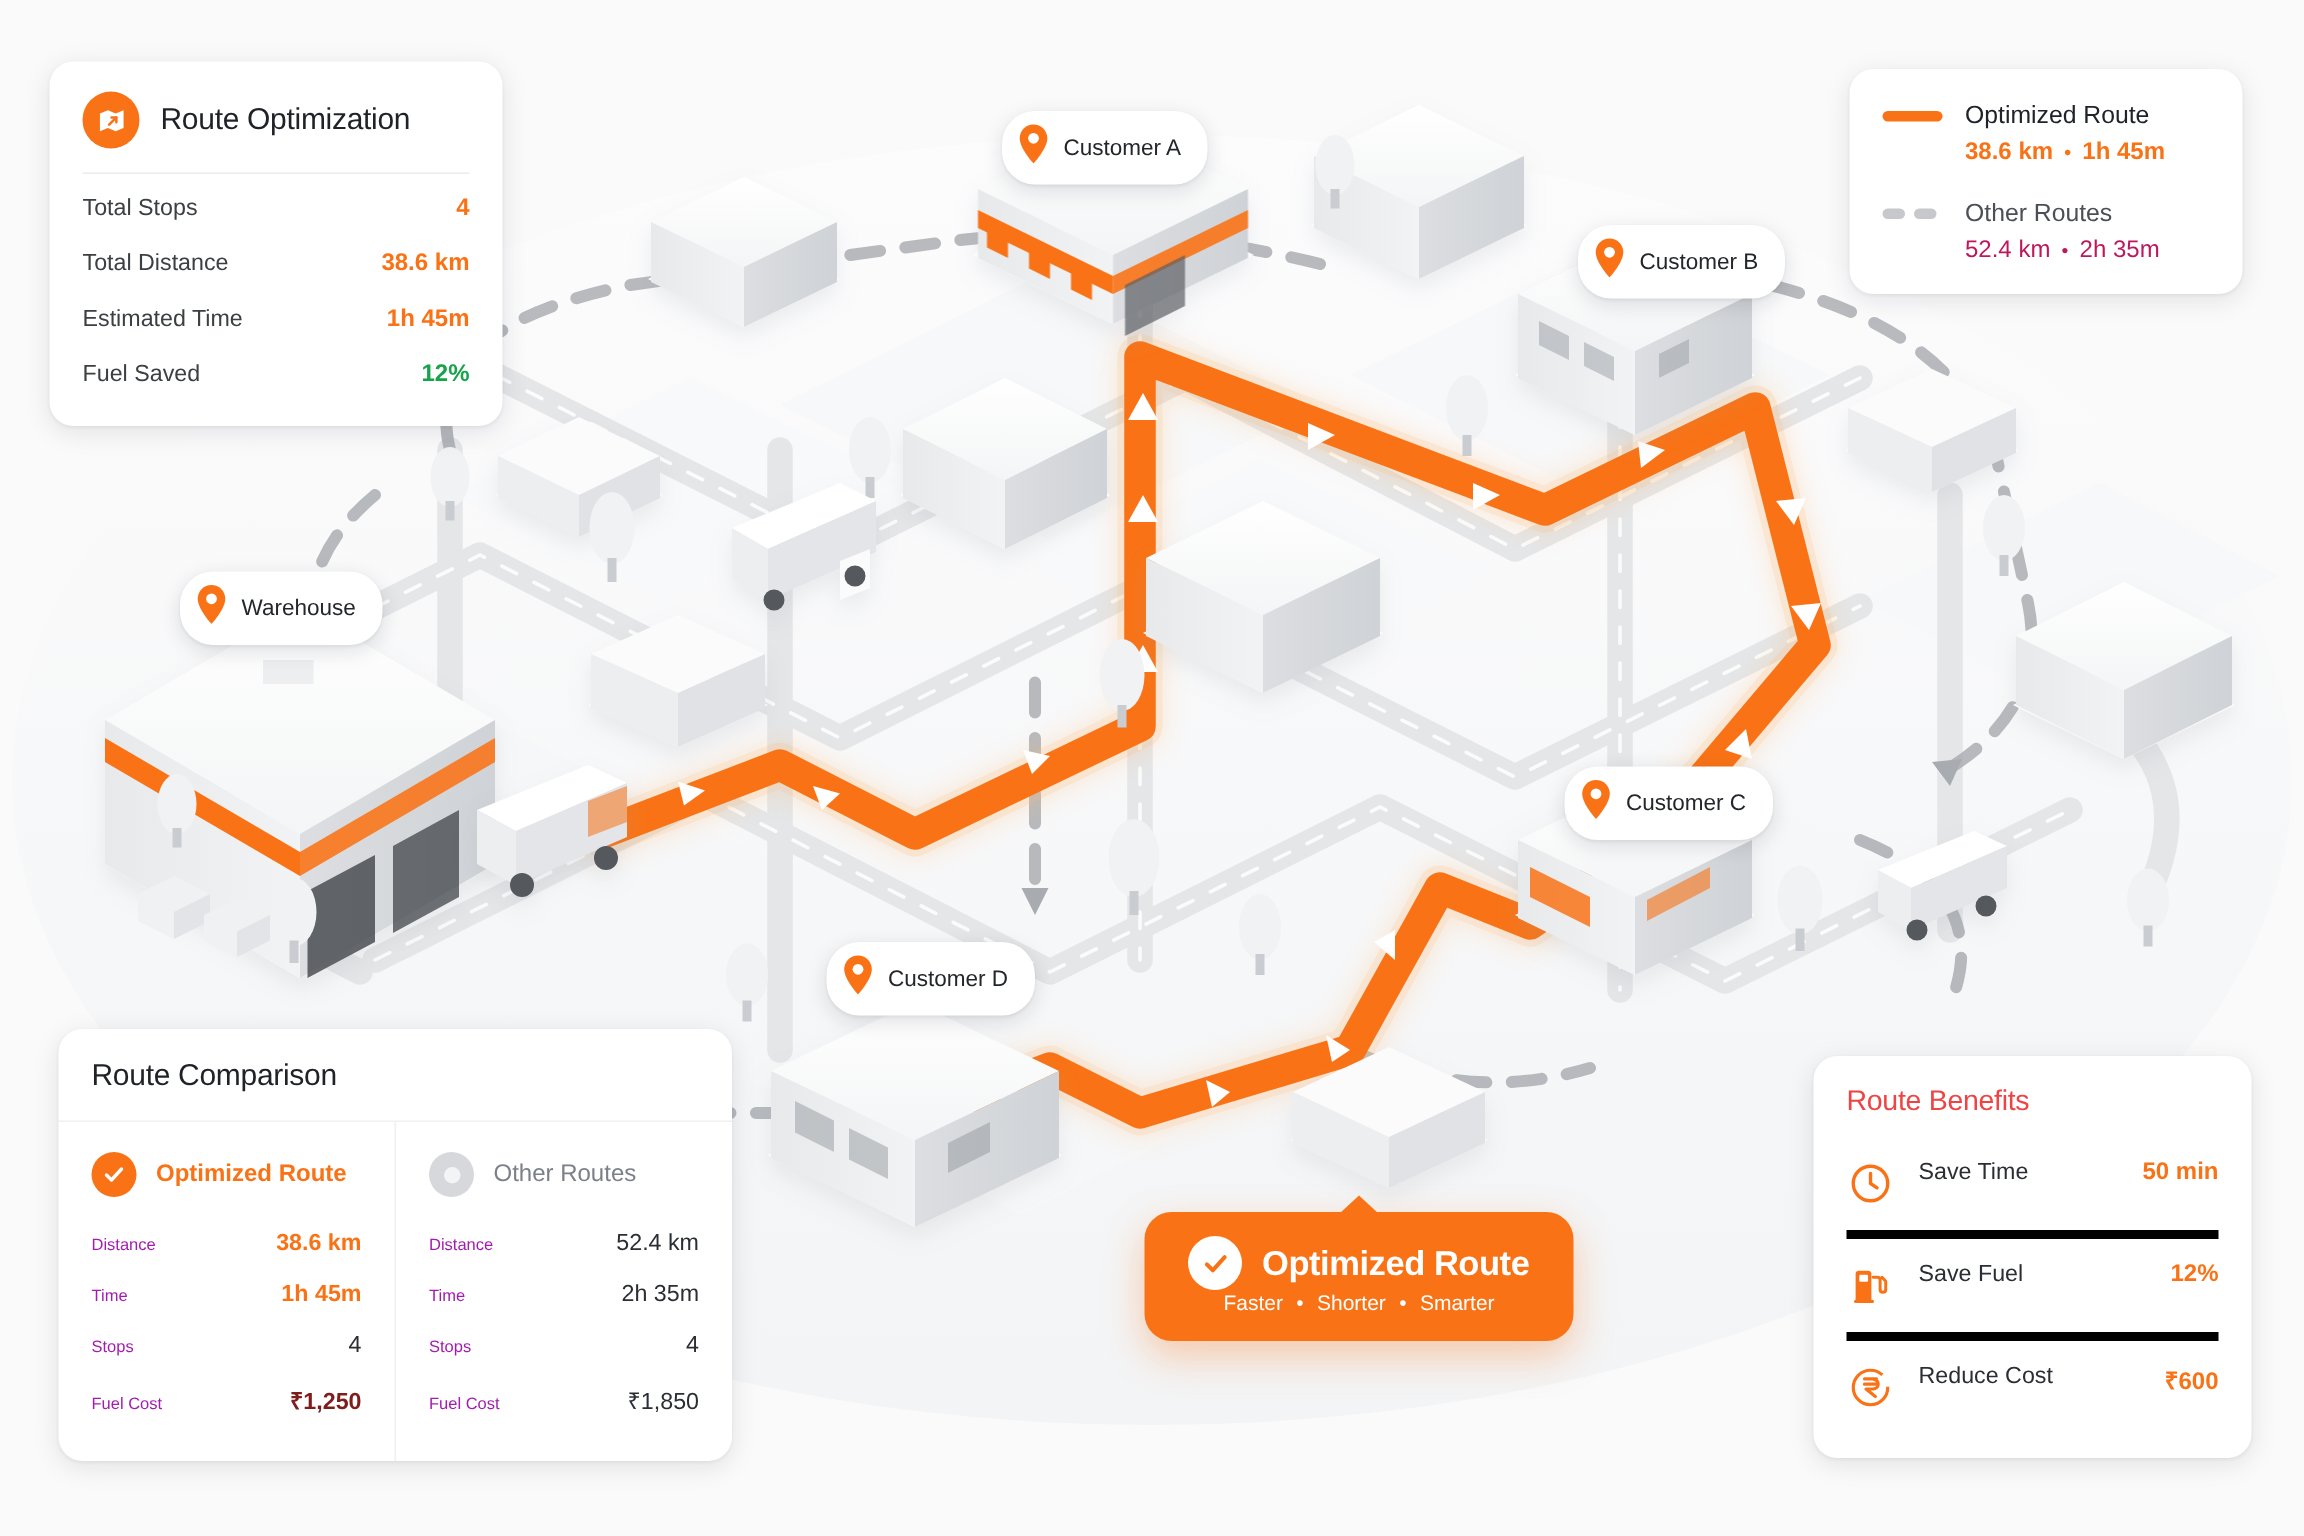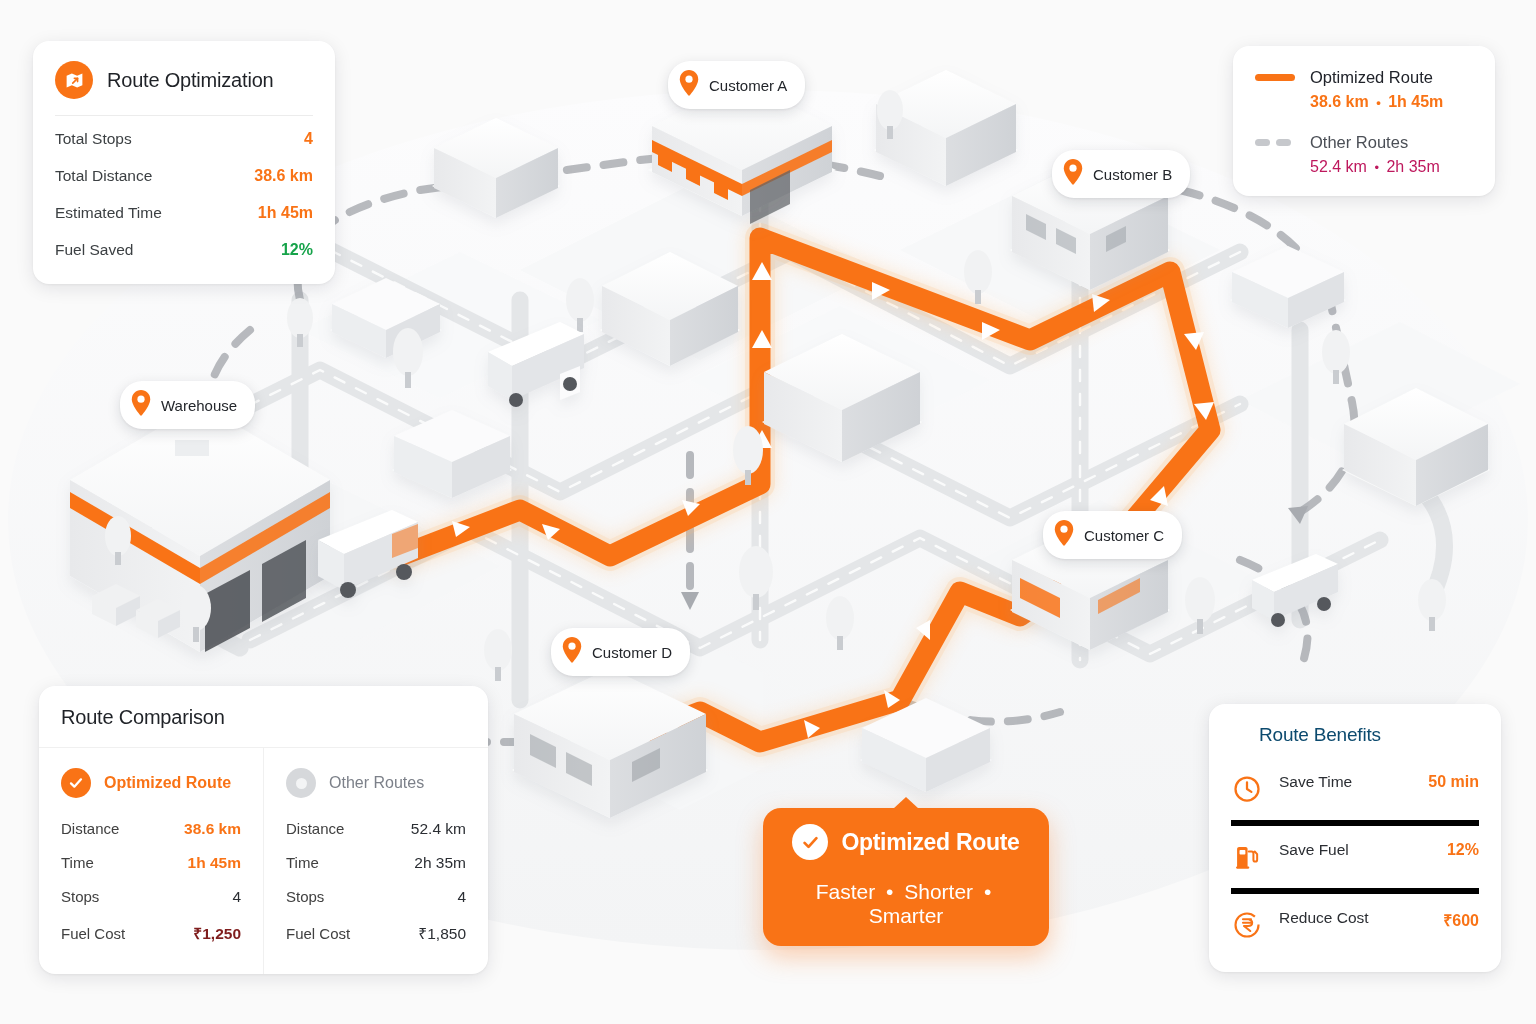--- a/index.html
+++ b/index.html
@@ -67,28 +67,28 @@
     display:flex; align-items:center; justify-content:center; flex:0 0 auto;
   }
   .rc-donut {
     width:30px; height:30px; border-radius:50%; background:#d6d8db;
     display:flex; align-items:center; justify-content:center; flex:0 0 auto;
   }
   .rc-donut span { width:11px; height:11px; border-radius:50%; background:#f3f4f5; display:block; }
   .rc-colname { font-size:16px; font-weight:bold; color:#f97316; }
   .rc-colname.muted { color:#7c8089; font-weight:normal; }
   .rc-row { display:flex; justify-content:space-between; align-items:baseline; padding:8px 0; }
-  .rc-k { font-size:15px; color:#404040; }
+  .rc-k { font-size:11px; color:#a21caf; }
   .rc-v { font-size:15.5px; font-weight:bold; color:#f97316; }
   .rc-v.plain { color:#2b2e33; font-weight:normal; }
   .rc-v.green { color:#7f1d1d; }
 
   
   #route-benefits-card { left:1209px; top:704px; width:292px; padding:20px 22px 16px; }
-  .rb-title { font-size:19px; color:#0c4a6e; margin-bottom:12px; letter-spacing:-.2px;margin-left:28px; }
+  .rb-title { font-size:19px; color:#ef4444; margin-bottom:12px; letter-spacing:-.2px; }
   .rb-row { display:flex; align-items:flex-start; gap:16px; padding:15px 0; }
   .rb-row + .rb-row { border-top:6px solid #000000; }
   .rb-icon { width:32px; height:32px; flex:0 0 auto; display:flex; align-items:center; justify-content:center; }
   .rb-label { font-size:15.5px; color:#2b2e33; flex:1; }
   .rb-value { font-size:16px; font-weight:bold; color:#f97316; }
 
   
   .pin-pill {
     position:absolute;
     display:flex; align-items:center; gap:9px;
@@ -108,21 +108,21 @@
     text-align:center;
   }
   #optimized-route-callout::after{
     content:""; position:absolute; left:50%; top:-11px; transform:translateX(-50%);
     width:0;height:0;border-left:13px solid transparent;border-right:13px solid transparent;
     border-bottom:12px solid #f97316;
   }
   .cal-top { display:flex; align-items:center; justify-content:center; gap:13px; }
   .cal-check { width:36px; height:36px; border-radius:50%; background:#fff; display:flex; align-items:center; justify-content:center; flex:0 0 auto; }
   .cal-title { font-size:23px; font-weight:bold; color:#fff; letter-spacing:-.3px; }
-  .cal-sub { font-size:21px; color:#fff; margin-top:20px; }
+  .cal-sub { font-size:14px; color:#fff; margin-top:0; }
   .cal-sub .sep { padding:0 5px; }
 </style>
 </head>
 <body>
 
 <div id="map-stage">
   <svg id="map-svg" width="1536" height="1024" viewBox="0 0 1536 1024">
     <defs>
       <linearGradient id="gBuildTop" x1="0" y1="0" x2="0" y2="1">
         <stop offset="0" stop-color="#ffffff"></stop>
@@ -411,21 +411,21 @@
       <polygon points="92,596 116,584 140,596 116,608"></polygon>
         <polygon points="92,596 116,608 116,626 92,614"></polygon>
       <polygon points="116,608 140,596 140,614 116,626" fill="#e2e4e7"></polygon>
       <polygon points="136,610 158,599 180,610 158,621"></polygon>
         <polygon points="136,610 158,621 158,638 136,627"></polygon>
       <polygon points="158,621 180,610 180,627 158,638" fill="#e2e4e7"></polygon>
     </g>
   </svg>
 </div>
 
-<div class="pin-pill" id="pin-customer-a" style="left: 668px; top: 61px;">
+<div class="pin-pill" id="pin-customer-a" style="left: 668px; top: 74px;">
   <span>
     <svg width="22" height="28" viewBox="0 0 22 28">
         <path d="M11 1C5.9 1 1.8 5.1 1.8 10.2 1.8 17.1 11 27 11 27s9.2-9.9 9.2-16.8C20.2 5.1 16.1 1 11 1z" fill="#f97316"></path>
         <circle cx="11" cy="10.2" r="3.6" fill="#fff"></circle>
       </svg>
   </span>
   <span class="pin-label">Customer A</span>
 </div>
 
 <div class="pin-pill" id="pin-customer-b" style="left: 1052px; top: 150px;">

